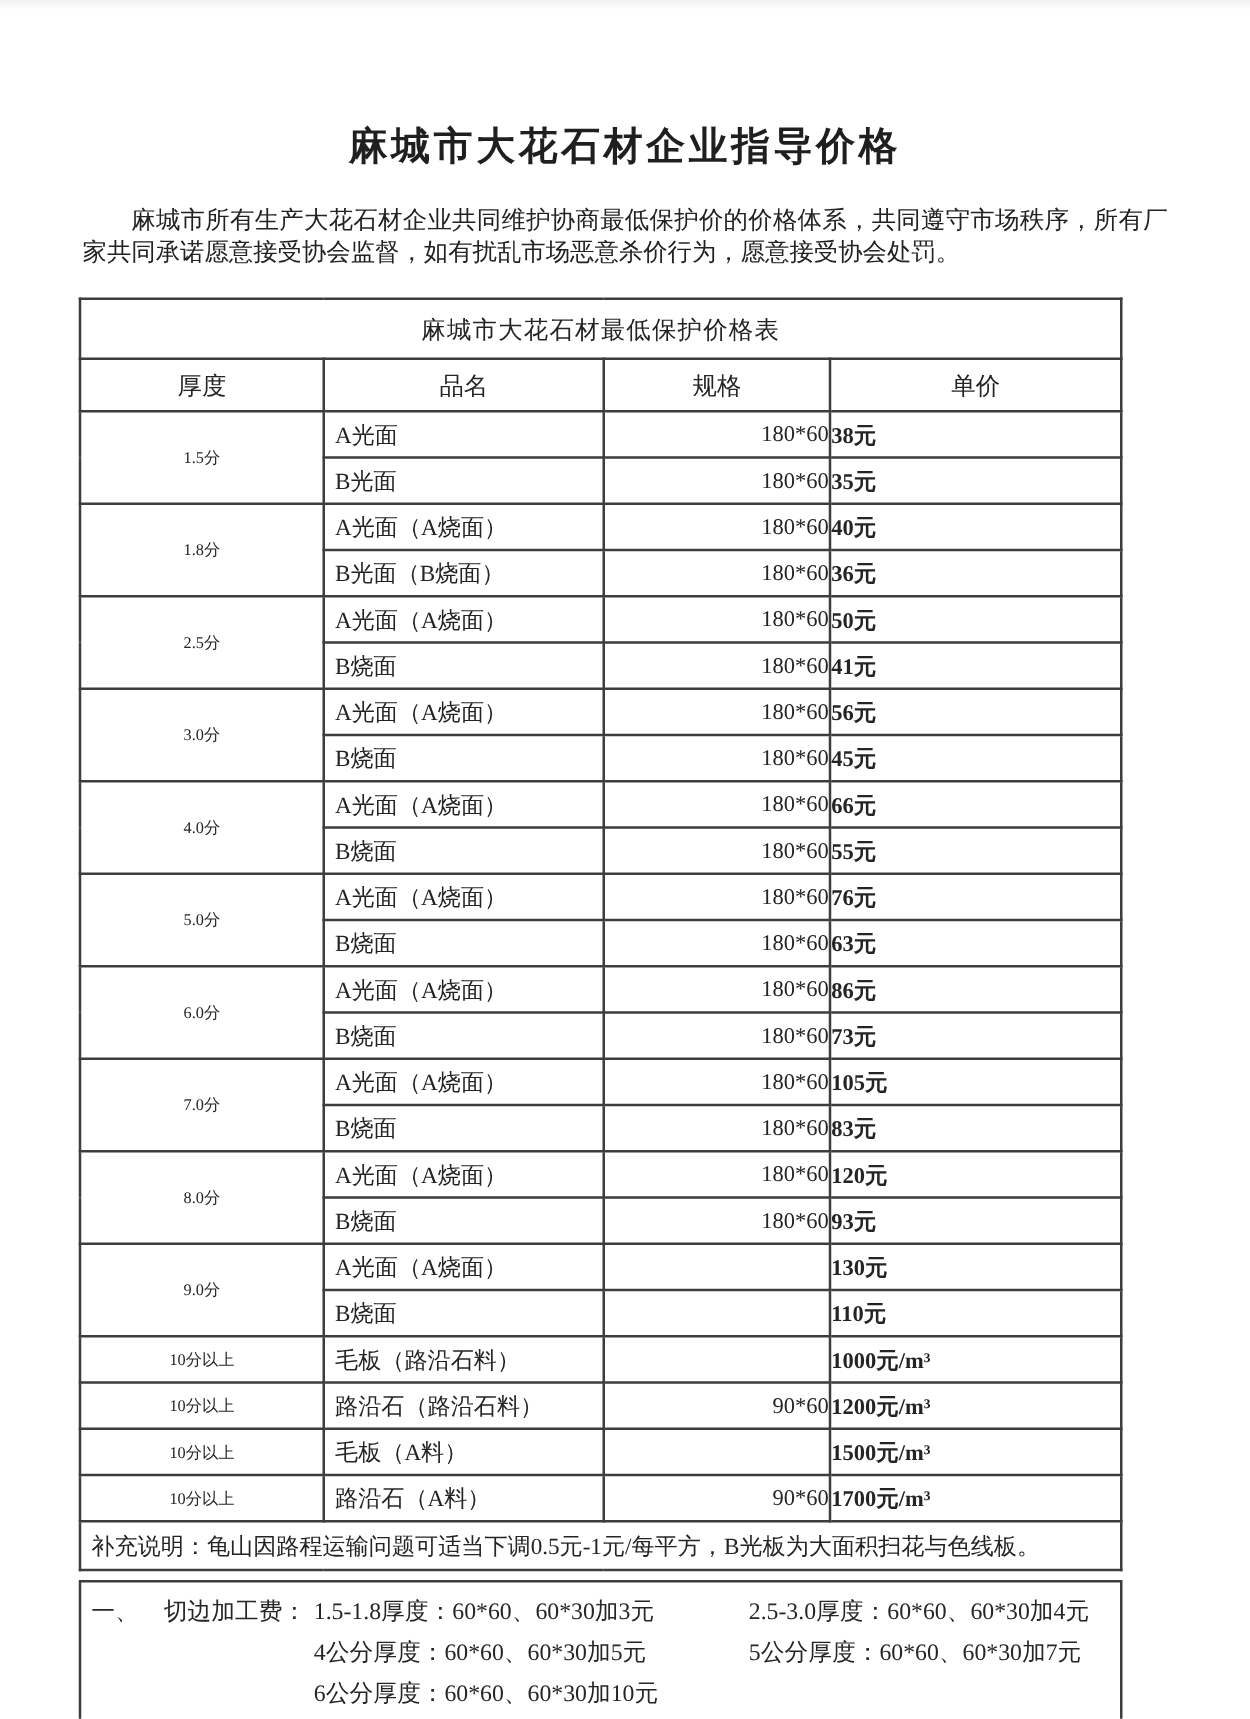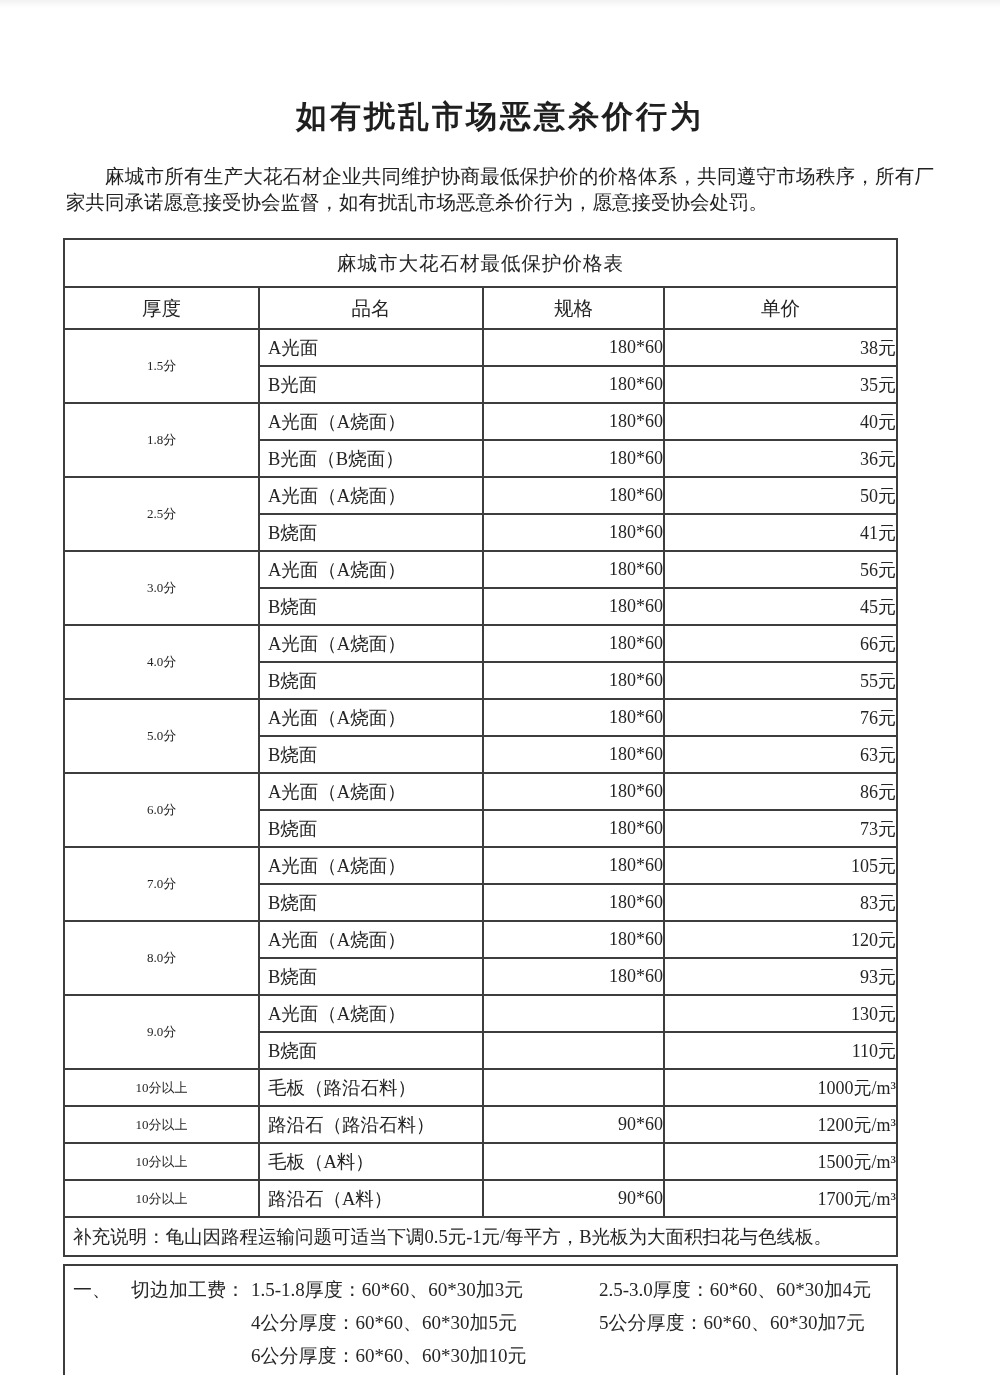--- a/index.html
+++ b/index.html
@@ -58,21 +58,21 @@
     letter-spacing: 1px;
   }
   .price-table th {
     height: 40px;
     font-size: 19.5px;
   }
   .price-table tbody td { height: 35px; }
   .price-table td.thickness { text-align: center; font-size: 13px; }
   .price-table td.pname { text-align: left; padding-left: 8px; font-size: 18.5px; }
   .price-table td.spec { text-align: right; }
-  .price-table td.price { text-align: right; }
+  .price-table td.price { text-align: left; font-weight: bold; }
   .price-table td.supplement {
     text-align: left;
     padding: 6px 8px;
     font-size: 18.5px;
     height: auto;
   }
   .fee-box {
     width: 815px;
     margin: 7px 0 0 63px;
     border: 2px solid #3d3d3d;
@@ -96,21 +96,21 @@
     letter-spacing: 2px;
     user-select: none;
   }
   .watermark svg { display: block; }
 </style>
 </head>
 <body>
 
 <div class="page">
 
-  <h1 class="doc-title">如有扰乱市场恶意杀价行为</h1>
+  <h1 class="doc-title">麻城市大花石材企业指导价格</h1>
 
   <p class="intro">麻城市所有生产大花石材企业共同维护协商最低保护价的价格体系，共同遵守市场秩序，所有厂家共同承诺愿意接受协会监督，如有扰乱市场恶意杀价行为，愿意接受协会处罚。</p>
 
   <table class="price-table">
     <colgroup>
       <col class="c1">
         <col class="c2">
         <col class="c3">
         <col class="c4">
     </colgroup>

